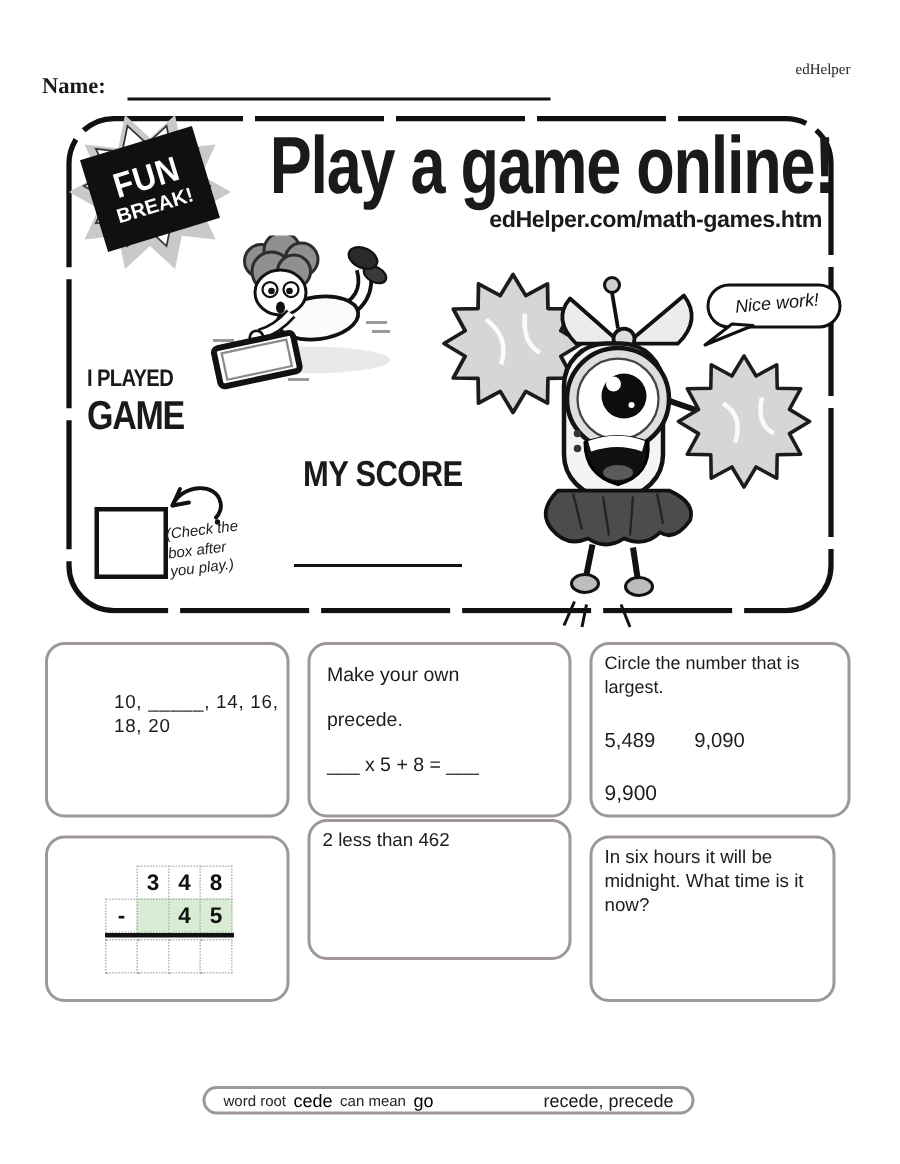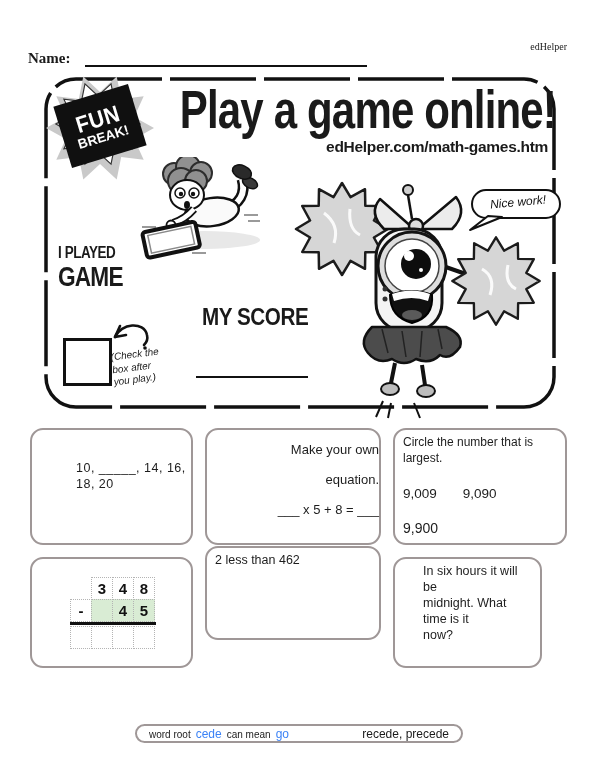--- a/index.html
+++ b/index.html
@@ -60,24 +60,24 @@
   
   .pbox {
     position:absolute; border:2px solid var(--box-border,#9f9797); border-radius:13px;
     background:#fff; font-size:12px; color:#1d1d1d; line-height:1.3;
   }
   .b1 { left:30px; top:428px; width:163px; height:117px;padding-left:36px; }
   .b2 { left:205px; top:428px; width:176px; height:117px; }
   .b3 { left:393px; top:428px; width:174px; height:117px; }
   .b4 { left:30px; top:557px; width:163px; height:111px; }
   .b5 { left:205px; top:525px; width:176px; height:94px;margin-top:21px; }
-  .b6 { left:393px; top:557px; width:149px; height:111px;padding-left:20px; }
+  .b6 { left:393px; top:557px; width:164px; height:111px; }
 
   .seq-text { margin:30px 0 0 8px; font-size:12.5px; letter-spacing:0.5px; }
-  .eq-line { margin:12px 0 0 11px; font-size:13px;text-align:right; }
+  .eq-line { margin:12px 0 0 11px; font-size:13px; }
   .eq-line + .eq-line { margin-top:13px; }
   .largest-prompt { margin:5px 10px 0 8px; font-size:12px; }
   .largest-nums { margin:19px 0 0 8px; font-size:13.5px; display:flex; gap:26px; }
   .largest-num3 { margin:16px 0 0 8px; font-size:14px; }
   .less-text { margin:4px 0 0 8px; font-size:12.5px; }
   .time-text { margin:4px 10px 0 8px; font-size:12.5px; line-height:1.28; }
 
   
   .sub-grid { position:absolute; left:38px; top:18px; }
   .sub-row { display:flex; }
@@ -90,21 +90,21 @@
   .sub-cell.green { background:var(--highlight-green,#d9ecd4); }
   .sub-line { width:86px; height:3px; background:#111; position:relative; z-index:3; margin:1px 0; }
 
   
   .footer-pill {
     position:absolute; left:135px; top:724px; width:328px; height:19px;
     border:2px solid var(--box-border,#9f9797); border-radius:10px; background:#fff;
     display:flex; align-items:baseline; padding:1px 12px 0 12px; white-space:nowrap;
   }
   .f-small { font-size:10px; color:#222; align-self:center; }
-  .f-big { font-size:12px; color:#3b82f6; align-self:center; }
+  .f-big { font-size:12px; color:#000000; align-self:center; }
   .footer-pill .gap { width:5px; }
   .f-right { margin-left:auto; font-size:12px; align-self:center; }
 </style>
 </head>
 <body>
 
 <div class="page">
 
   <div class="brand">edHelper</div>
   <div class="name-label">Name:</div>
@@ -244,28 +244,28 @@
       <div class="bubble-text">Nice work!</div>
     </div>
   </div>
 
   <div class="pbox b1">
     <div class="seq-text">10, _____, 14, 16, 18, 20</div>
   </div>
 
   <div class="pbox b2">
     <div class="eq-line">Make your own</div>
-    <div class="eq-line">equation.</div>
+    <div class="eq-line">precede.</div>
     <div class="eq-line">___ x 5 + 8 = ___</div>
   </div>
 
   <div class="pbox b3">
     <div class="largest-prompt">Circle the number that is largest.</div>
     <div class="largest-nums">
-      <span>9,009</span>
+      <span>5,489</span>
       <span>9,090</span>
     </div>
     <div class="largest-num3">9,900</div>
   </div>
 
   <div class="pbox b4">
     <div class="sub-grid">
       <div class="sub-row">
         <div class="sub-cell no-border"></div>
         <div class="sub-cell">3</div>

